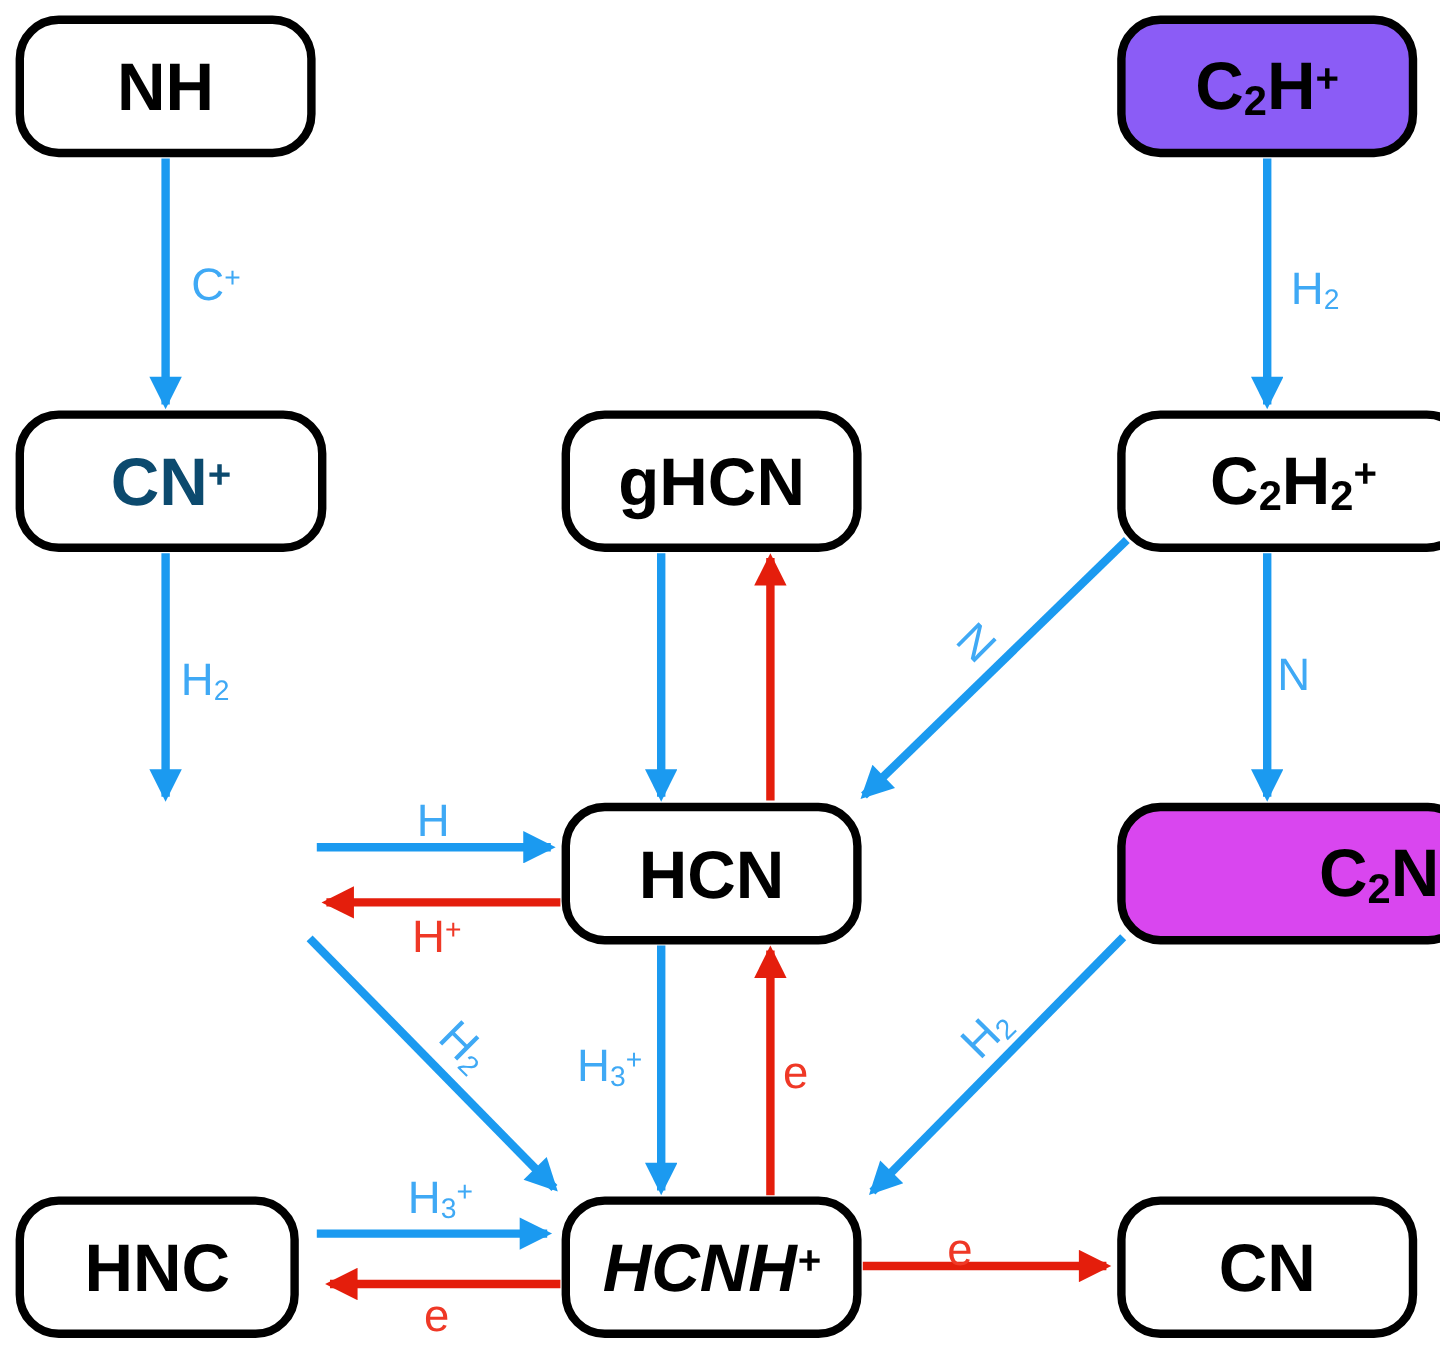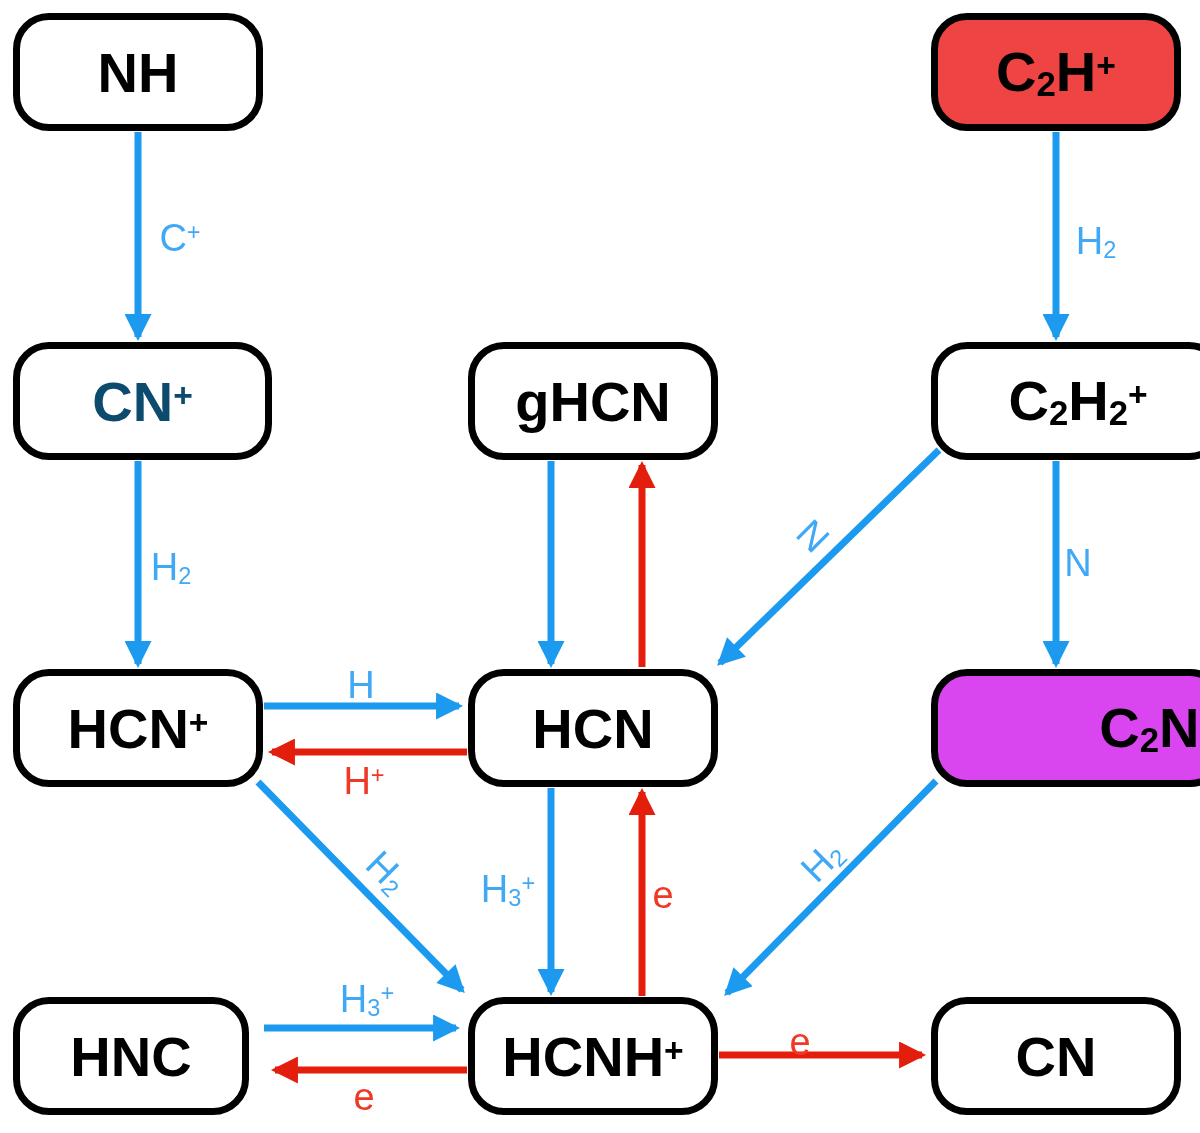--- a/index.html
+++ b/index.html
@@ -62,45 +62,42 @@
         <line x1="936" y1="781" x2="727" y2="993" stroke="#1B9AF0" stroke-width="7" marker-end="url(#head-blue)"></line>
         <line x1="264" y1="1028" x2="456" y2="1028" stroke="#1B9AF0" stroke-width="7" marker-end="url(#head-blue)"></line>
         <line x1="467" y1="1070" x2="275" y2="1070" stroke="#E41E0C" stroke-width="7" marker-end="url(#head-red)"></line>
         <line x1="719" y1="1055" x2="922" y2="1055" stroke="#E41E0C" stroke-width="7" marker-end="url(#head-red)"></line>
       </g>
   </svg>
 
 <div class="node" style="left: 13px; top: 13px; width: 250px; height: 118px; border-color: rgb(0, 0, 0); background: rgb(255, 255, 255); color: rgb(0, 0, 0); justify-content: center;">
       <span>NH</span>
     </div>
-    <div class="node" style="left: 931px; top: 13px; width: 250px; height: 118px; border-color: rgb(0, 0, 0); background: #ef4444; color: rgb(0, 0, 0); justify-content: center;">
+    <div class="node" style="left: 931px; top: 13px; width: 250px; height: 118px; border-color: rgb(0, 0, 0); background: #8b5cf6; color: rgb(0, 0, 0); justify-content: center;">
       <span>C<sub>2</sub>H<sup>+</sup></span>
     </div>
     <div class="node" style="left: 13px; top: 342px; width: 259px; height: 118px; border-color: rgb(0, 0, 0); background: rgb(255, 255, 255); color: #0c4a6e;">
       <span>CN<sup>+</sup></span>
     </div>
     <div class="node" style="left: 468px; top: 342px; width: 250px; height: 118px; border-color: rgb(0, 0, 0); background: rgb(255, 255, 255); color: rgb(0, 0, 0);">
       <span>gHCN</span>
     </div>
     <div class="node" style="left: 931px; top: 342px; width: 294px; height: 118px; border-color: rgb(0, 0, 0); background: rgb(255, 255, 255); color: rgb(0, 0, 0);">
       <span>C<sub>2</sub>H<sub>2</sub><sup>+</sup></span>
     </div>
-    <div class="node" style="left: 13px; top: 669px; width: 250px; height: 118px; border-color: rgb(0, 0, 0); background: rgb(255, 255, 255); color: rgb(0, 0, 0);">
-      <span>HCN<sup>+</sup></span>
-    </div>
     <div class="node" style="left: 468px; top: 669px; width: 250px; height: 118px; border-color: rgb(0, 0, 0); background: rgb(255, 255, 255); color: rgb(0, 0, 0);">
       <span>HCN</span>
     </div>
     <div class="node" style="left: 931px; top: 669px; width: 295px; height: 118px; border-color: rgb(0, 0, 0); background: #d946ef; color: rgb(0, 0, 0); justify-content: flex-end;">
       <span>C<sub>2</sub>N<sup>+</sup></span>
     </div>
     <div class="node" style="left: 13px; top: 997px; width: 236px; height: 118px; border-color: rgb(0, 0, 0); background: rgb(255, 255, 255); color: rgb(0, 0, 0);">
       <span>HNC</span>
     </div>
-    <div class="node" style="left: 468px; top: 997px; width: 250px; height: 118px; border-color: rgb(0, 0, 0); background: rgb(255, 255, 255); color: rgb(0, 0, 0);">
+    <div class="node" style="left: 468px; top: 997px; width: 250px; height: 118px; border-color: rgb(0, 0, 0); background: rgb(255, 255, 255); color: rgb(0, 0, 0); font-style: italic;">
       <span>HCNH<sup>+</sup></span>
     </div>
     <div class="node" style="left: 931px; top: 997px; width: 250px; height: 118px; border-color: rgb(0, 0, 0); background: rgb(255, 255, 255); color: rgb(0, 0, 0);">
       <span>CN</span>
     </div>
     <div class="elabel" style="left: 180px; top: 238px; color: rgb(63, 169, 245); transform: translate(-50%, -50%) rotate(0deg);">C<sup>+</sup></div>
     <div class="elabel" style="left: 1096px; top: 242px; color: rgb(63, 169, 245); transform: translate(-50%, -50%) rotate(0deg);">H<sub>2</sub></div>
     <div class="elabel" style="left: 171px; top: 568px; color: rgb(63, 169, 245); transform: translate(-50%, -50%) rotate(0deg);">H<sub>2</sub></div>
     <div class="elabel" style="left: 813px; top: 536px; color: rgb(63, 169, 245); transform: translate(-50%, -50%) rotate(45deg);">N</div>
     <div class="elabel" style="left: 1078px; top: 563px; color: rgb(63, 169, 245); transform: translate(-50%, -50%) rotate(0deg);">N</div>

